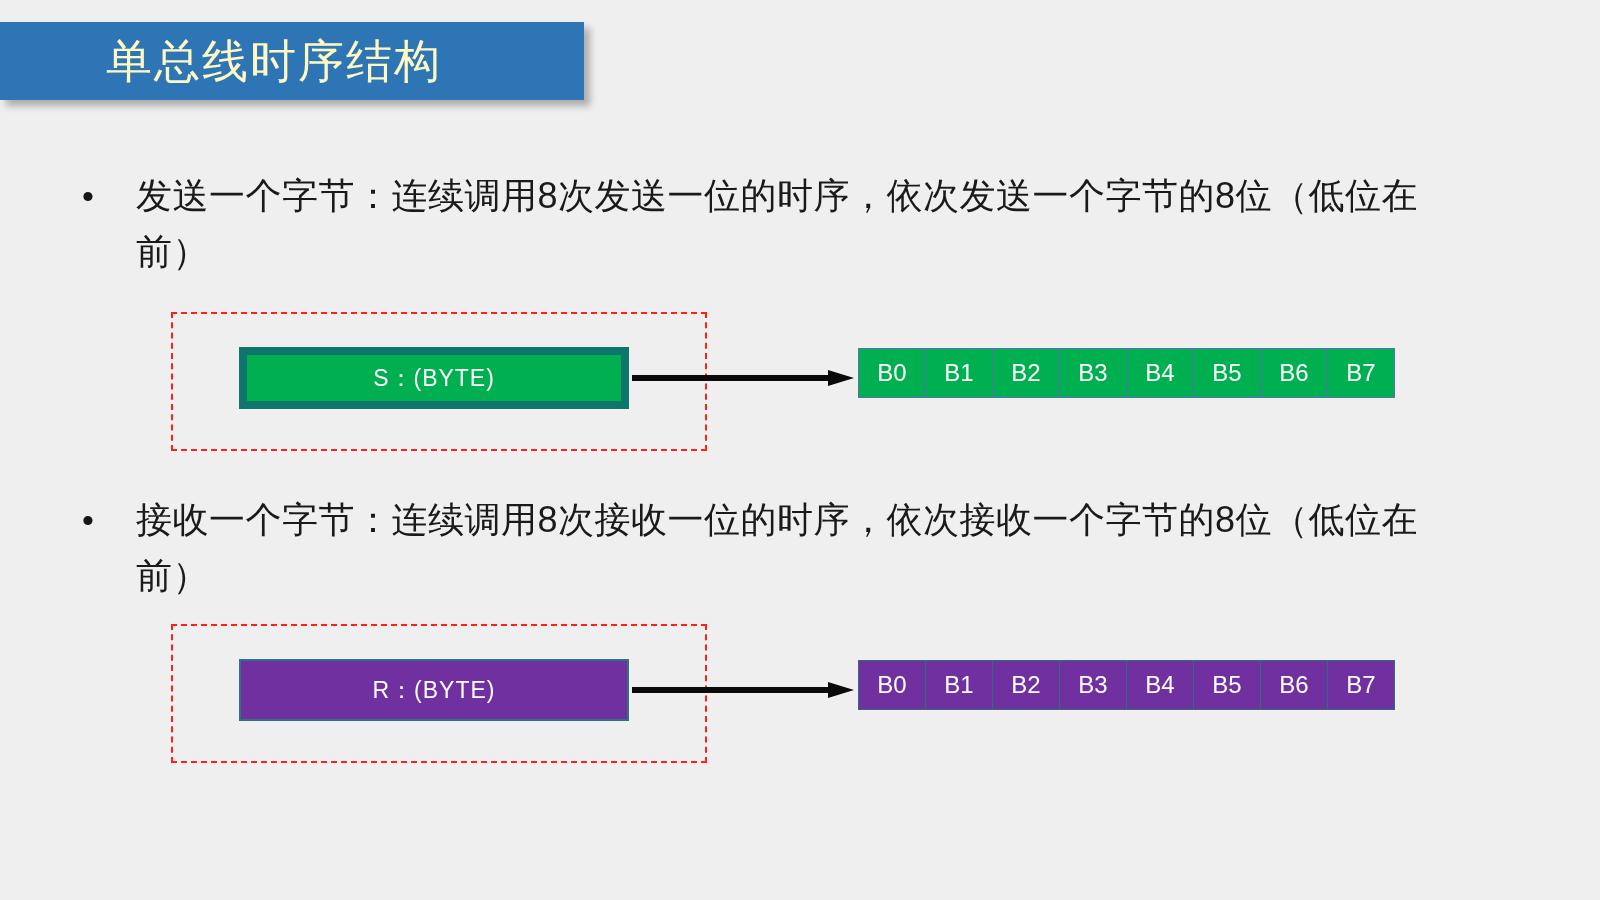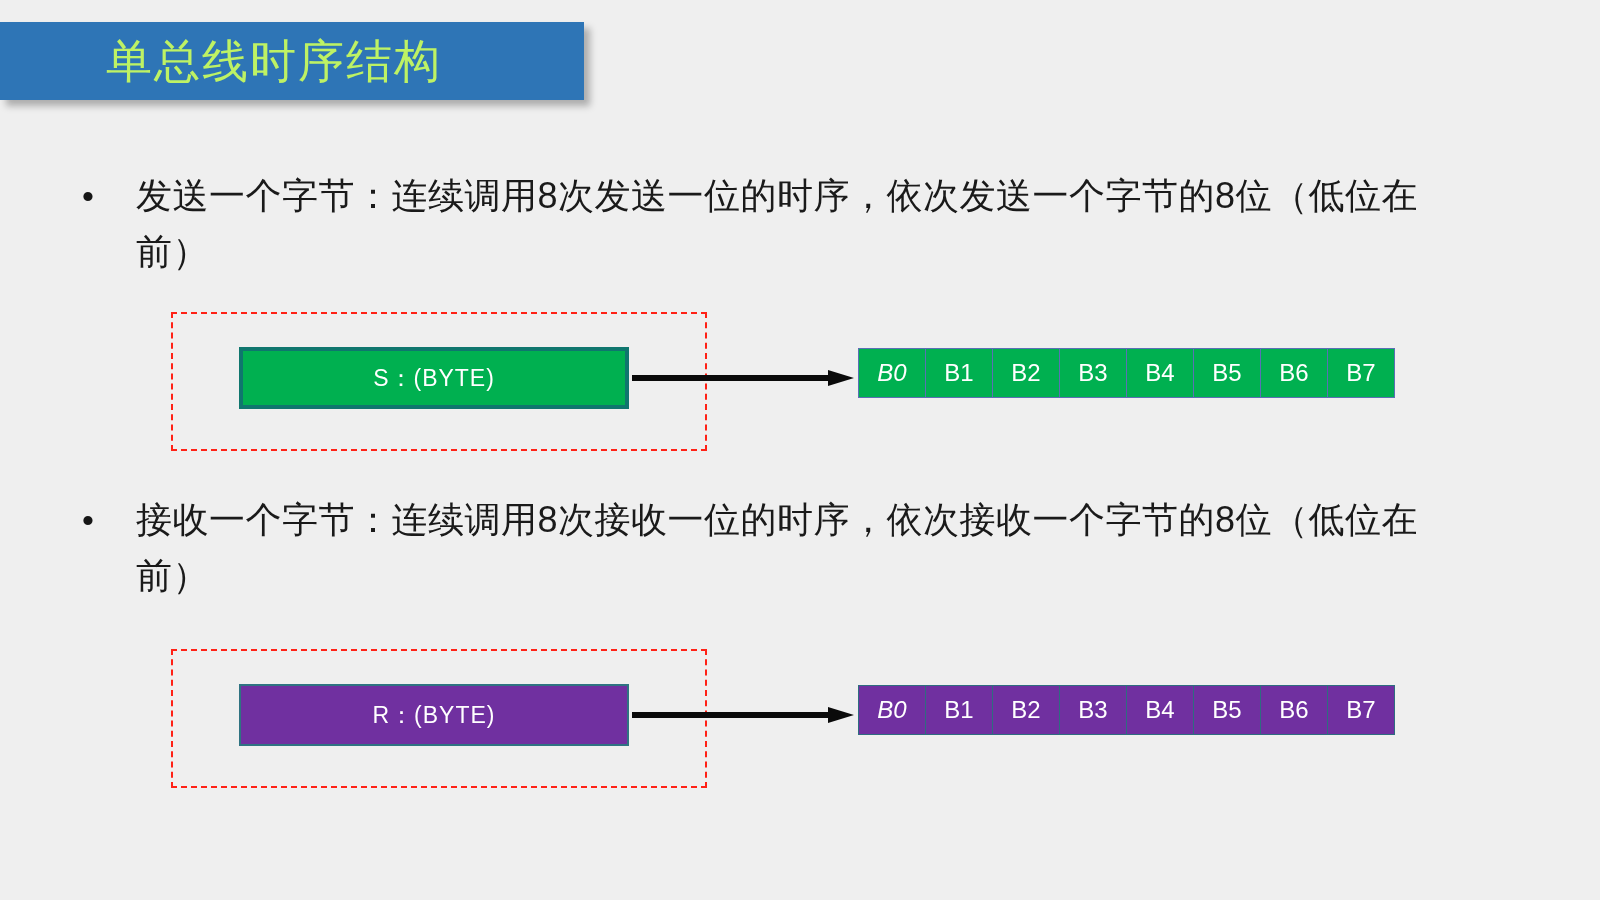--- a/index.html
+++ b/index.html
@@ -21,21 +21,21 @@
     left: 0;
     top: 22px;
     width: 584px;
     height: 78px;
     background: #2E75B6;
     box-shadow: 6px 6px 7px rgba(0,0,0,0.28);
     display: flex;
     align-items: center;
   }
   .title-text {
-    color: #bef264;
+    color: #fef9c3;
     font-size: 46px;
     line-height: 1;
     letter-spacing: 2px;
     margin-left: 106px;
     white-space: nowrap;
   }
 
   
   .bullet-block {
     position: absolute;
@@ -69,21 +69,21 @@
   }
 
   
   .diagram {
     position: absolute;
     left: 0;
     width: 1600px;
     height: 200px;
   }
   .diagram.send { top: 300px; }
-  .diagram.recv { top: 637px; }
+  .diagram.recv { top: 612px; }
 
   .dashed-frame {
     position: absolute;
     left: 171px;
     top: 12px;
     width: 536px;
     height: 139px;
     border: 2px dashed #FF2116;
     box-sizing: border-box;
   }
@@ -97,21 +97,21 @@
     box-sizing: border-box;
     display: flex;
     align-items: center;
     justify-content: center;
     color: #FFFFFF;
     font-size: 23px;
     letter-spacing: 1px;
   }
   .main-block.green {
     background: #00B050;
-    border: 4px solid #0f766e;
+    border: 8px solid #0f766e;
   }
   .main-block.purple {
     background: #7030A0;
     border: 2px solid #2F7382;
   }
 
   
   .arrow {
     position: absolute;
     left: 632px;
@@ -149,21 +149,21 @@
     width: 68px;
     height: 50px;
     box-sizing: border-box;
     display: flex;
     align-items: center;
     justify-content: center;
     color: #FFFFFF;
     font-size: 24px;
     margin-left: -1px;
   }
-  .byte-cell:first-child { margin-left: 0; font-style: italic; }
+  .byte-cell:first-child { margin-left: 0; }
   .byte-row.green .byte-cell {
     background: #00B050;
     border: 1px solid #5B6FB5;
   }
   .byte-row.purple .byte-cell {
     background: #7030A0;
     border: 1px solid #2F6C80;
   }
 </style>
 </head>

